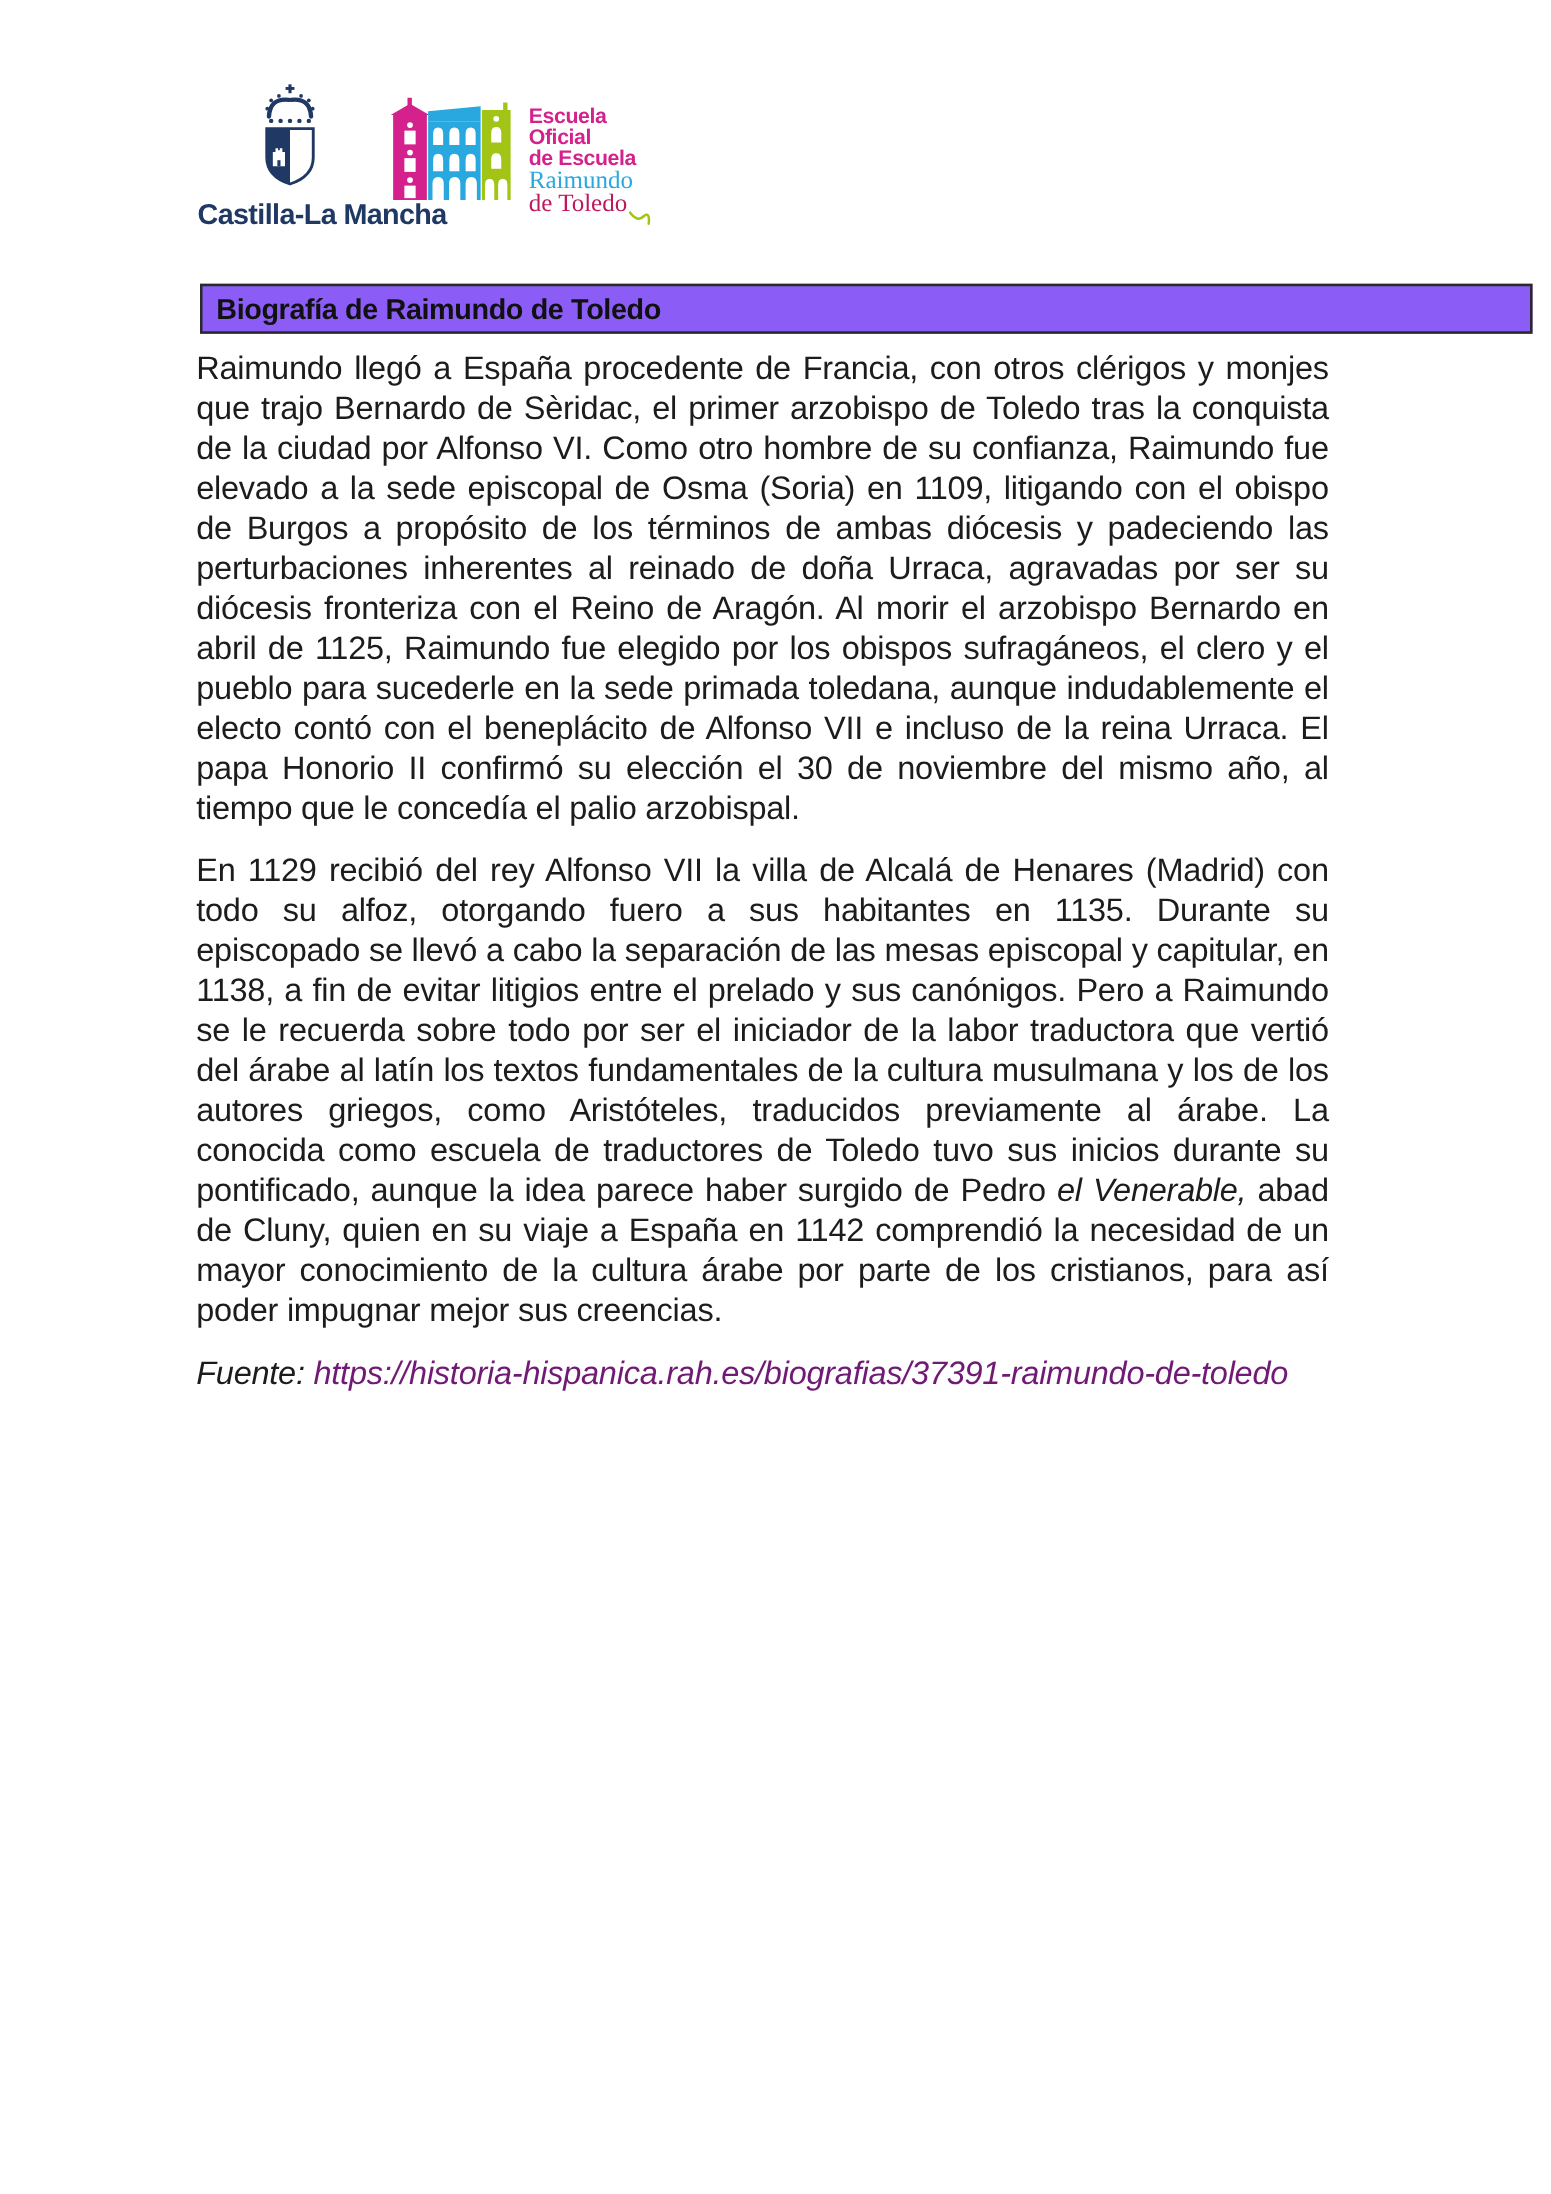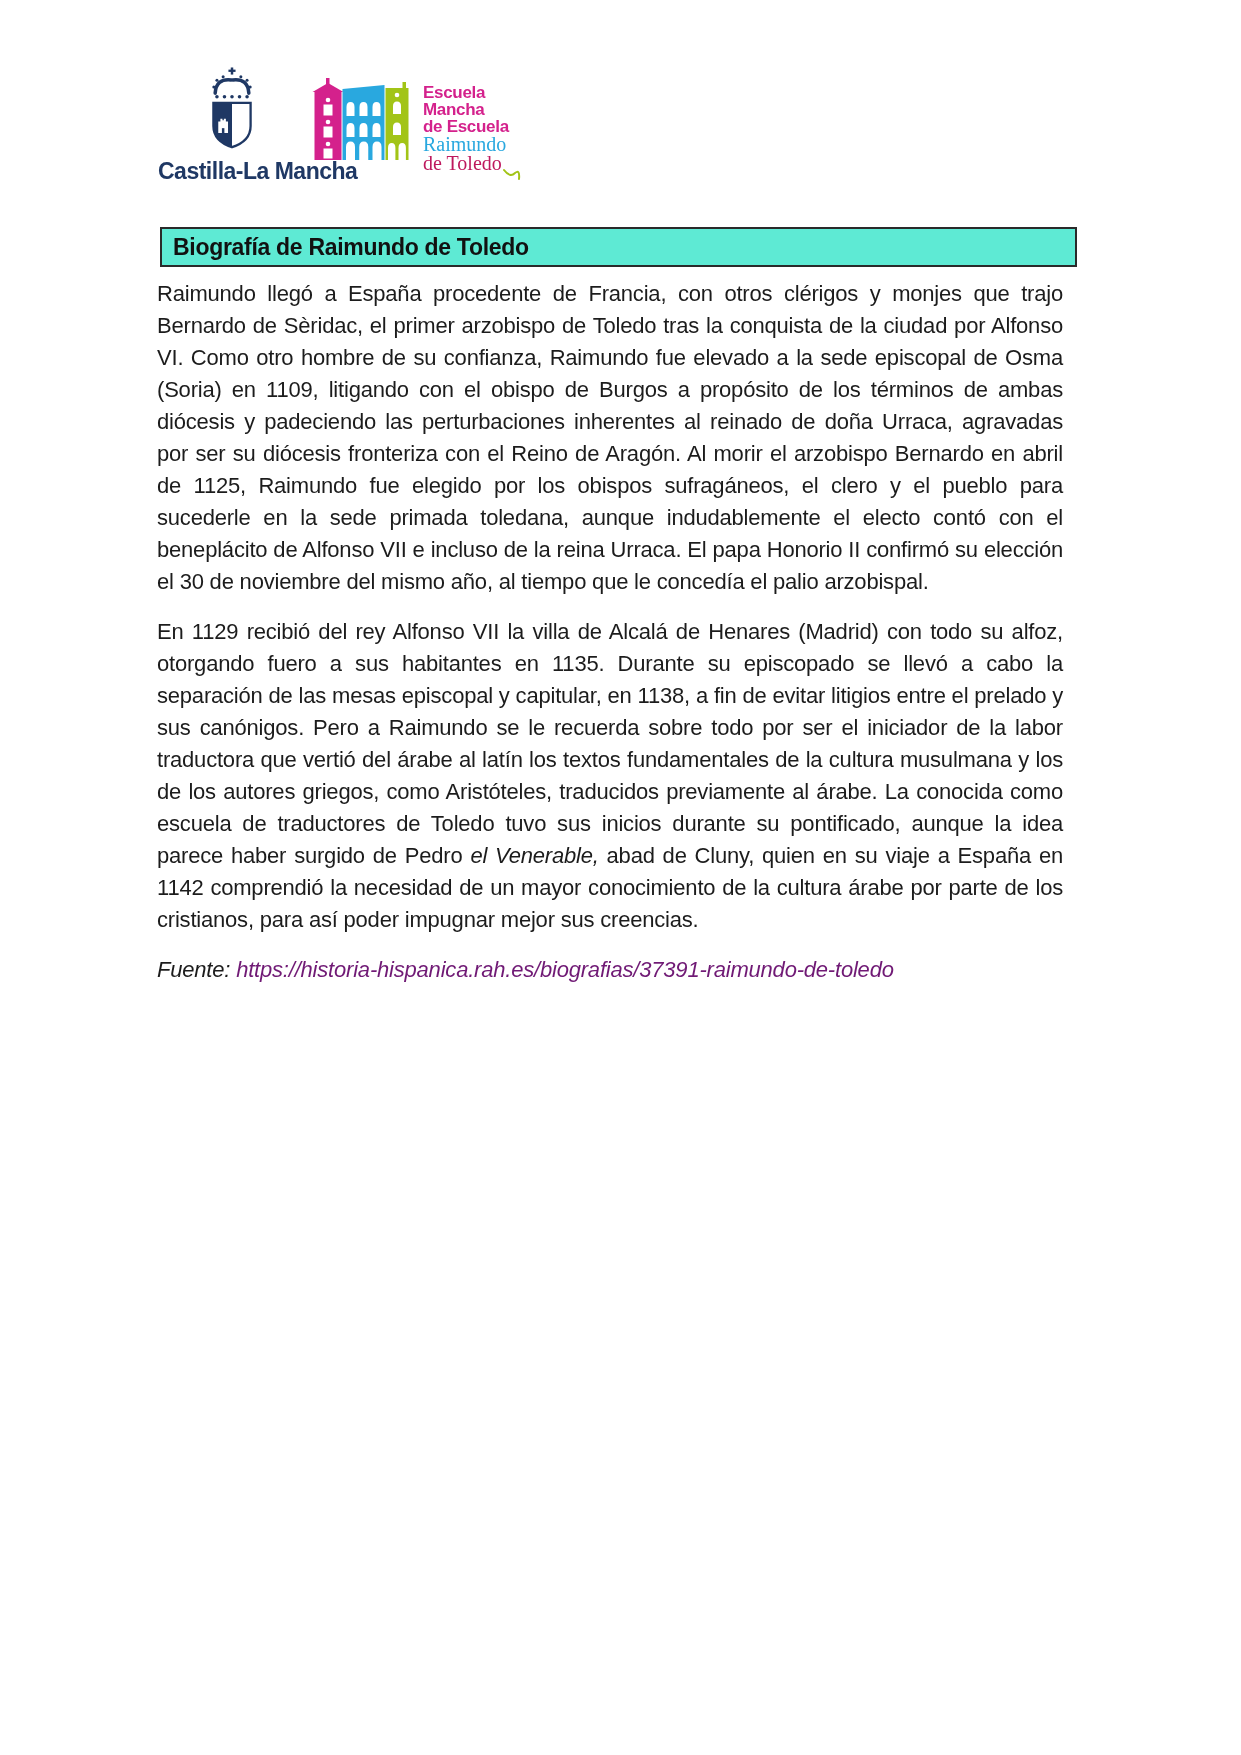--- a/index.html
+++ b/index.html
@@ -24,35 +24,35 @@
   .eoi-text{padding-top:6px;position:relative;}
   .eoi-line{white-space:nowrap;}
   .eoi-line.pink{color:#d4218c;font-size:17px;line-height:17px;font-weight:bold;letter-spacing:-0.3px;}
   .eoi-line.serif{font-family:"Liberation Serif",serif;font-size:20px;line-height:19px;}
   .eoi-line.blue{color:#29a8df;}
   .eoi-line.green{color:#be185d;}
   .swash{position:absolute;right:-16px;bottom:-8px;}
 
   
   .title-box{
-    position:absolute;left:160px;top:227px;width:917px;height:40px;
+    position:absolute;left:160px;top:227px;width:1066px;height:40px;
     border:2px solid #2a2a2a;box-sizing:border-box;
     display:flex;align-items:center;padding-left:11px;
-    background:#5eead4;
+    background:#8b5cf6;
   }
   .title-box h1{
     margin:0;font-size:23px;font-weight:bold;color:#111111;
     letter-spacing:-0.3px;
   }
 
   
   .content{position:absolute;left:157px;top:278px;width:906px;}
   .content p{
     margin:0 0 18px 0;
-    font-size:22px;line-height:32px;
+    font-size:26px;line-height:32px;
     text-align:justify;
     color:#1c1c1c;
     letter-spacing:-0.2px;
   }
   .content p em{font-style:italic;}
 
   .source{
     margin-top:20px;
     text-align:right;
     font-size:20px;line-height:26px;
@@ -147,21 +147,21 @@
       <g fill="#ffffff">
         <circle cx="90.5" cy="17" r="2.3"></circle>
         <path d="M86.5,36 v-8 q0,-4.5 4,-4.5 q4,0 4,4.5 v8 z"></path>
         <path d="M86.5,57 v-8 q0,-4.5 4,-4.5 q4,0 4,4.5 v8 z"></path>
         <path d="M81.5,82 v-12 q0,-5 3.7,-5 q3.7,0 3.7,5 v12 z"></path>
         <path d="M92,82 v-12 q0,-5 3.7,-5 q3.7,0 3.7,5 v12 z"></path>
       </g>
     </svg>
     <div class="eoi-text">
       <div class="eoi-line pink">Escuela</div>
-      <div class="eoi-line pink">Mancha</div>
+      <div class="eoi-line pink">Oficial</div>
       <div class="eoi-line pink">de Escuela</div>
       <div class="eoi-line serif blue">Raimundo</div>
       <div class="eoi-line serif green">de Toledo</div>
       <svg class="swash" width="22" height="14" viewBox="0 0 22 14">
         <path d="M1,3 q6,8 11,3 q5,-4 4,6" fill="none" stroke="#a2c417" stroke-width="2" stroke-linecap="round"></path>
       </svg>
     </div>
   </div>
 
   <div class="title-box">

